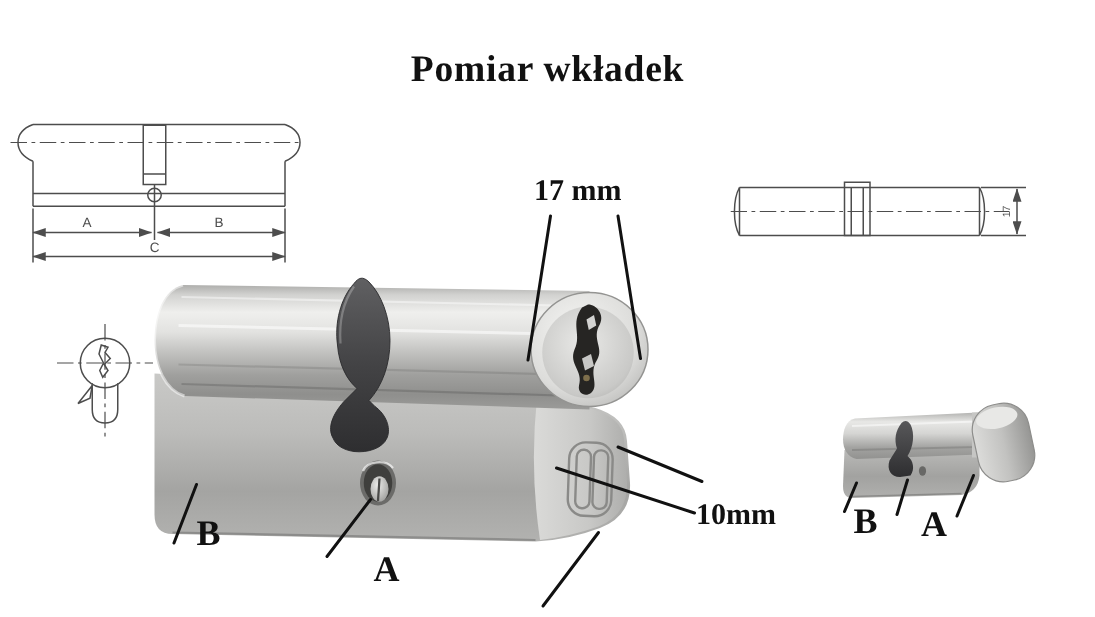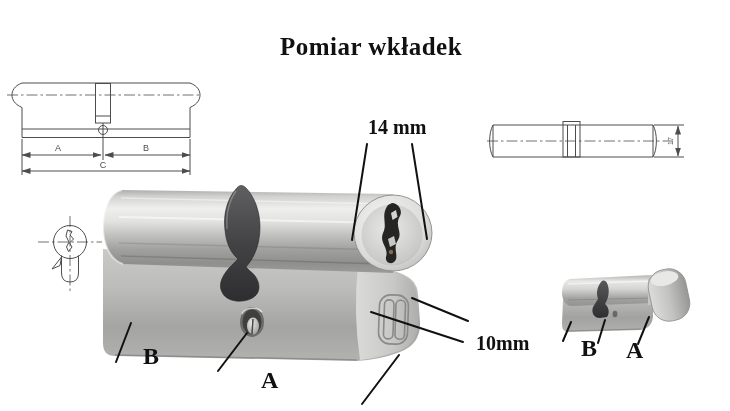--- a/index.html
+++ b/index.html
@@ -1,20 +1,20 @@
 <!DOCTYPE html>
 <html><head>
 <meta charset="utf-8">
 <style>
   html,body{margin:0;padding:0;background:#fff;}
   #stage{position:relative;width:730px;height:411px;background:#ffffff;overflow:hidden;
          font-family:"Liberation Serif", serif;}
   .abs{position:absolute;}
   .label{position:absolute;color:#111;font-weight:bold;font-family:"Liberation Serif",serif;
-         white-space:nowrap;line-height:1;padding-left:12px;}
+         white-space:nowrap;line-height:1;}
   #page-title{left:0;right:0;top:34px;text-align:center;font-size:25px;letter-spacing:.5px;}
   .dim-label{font-size:20px;}
   .letter-label{font-size:24px;}
   svg{display:block;}
   svg text{font-family:"Liberation Sans",sans-serif;fill:#4d4d4d;}
   .tl{stroke:#4d4d4d;stroke-width:1;fill:none;}
   .cl{stroke:#4d4d4d;stroke-width:0.8;fill:none;stroke-dasharray:11 3 2.5 3;}
 </style>
 </head>
 <body>
@@ -227,20 +227,20 @@
       <line x1="371" y1="312" x2="463" y2="342"></line>
       <line x1="131" y1="323" x2="116" y2="362"></line>
       <line x1="247" y1="333" x2="218" y2="371"></line>
       <line x1="399" y1="355" x2="362" y2="404"></line>
       <line x1="571" y1="322" x2="563" y2="341"></line>
       <line x1="605" y1="320" x2="598" y2="343"></line>
       <line x1="649" y1="317" x2="638" y2="344"></line>
     </g>
   </svg>
 
-  <div class="label dim-label" style="left:356px;top:117px;">14 mm</div>
+  <div class="label dim-label" style="left:356px;top:117px;">17 mm</div>
   <div class="label dim-label" style="left:464px;top:333px;">10mm</div>
   <div class="label letter-label" style="left:131px;top:344px;">B</div>
   <div class="label letter-label" style="left:249px;top:368px;">A</div>
   <div class="label letter-label" style="left:569px;top:336px;">B</div>
   <div class="label letter-label" style="left:614px;top:338px;">A</div>
 
 </div>
 
 </body></html>

